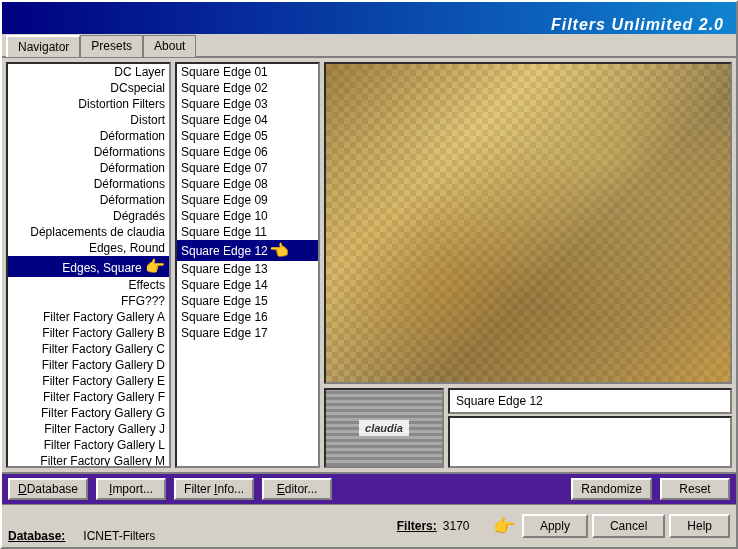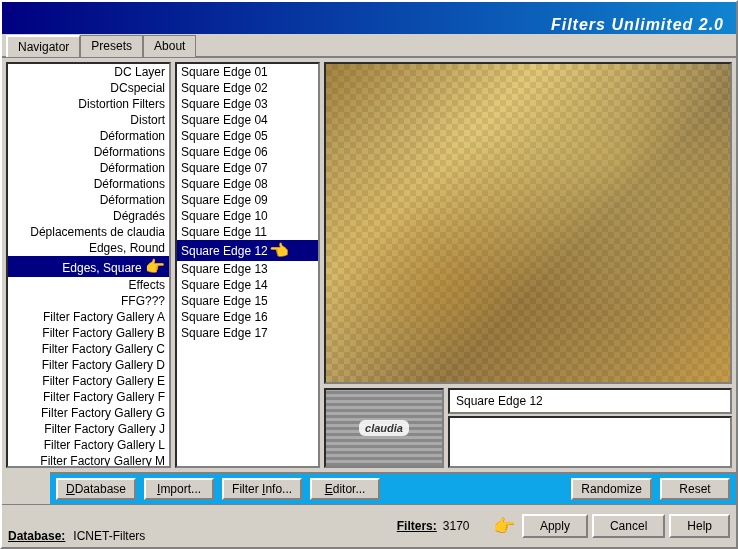--- a/index.html
+++ b/index.html
@@ -164,21 +164,21 @@
       justify-content: center;
       position: relative;
     }
 
     .thumbnail-text {
       background: rgba(255,255,255,0.85);
       padding: 2px 6px;
       font-size: 11px;
       font-weight: bold;
       color: #333;
-      border-radius: 6px;
+      border-radius: 0;
       font-style: italic;
     }
 
     .filter-info-box {
       flex: 1;
       display: flex;
       flex-direction: column;
       gap: 2px;
     }
 
@@ -198,22 +198,21 @@
       border: 2px inset #808080;
     }
 
     
     .bottom-toolbar {
       border-top: 2px solid #808080;
       padding: 4px 6px;
       display: flex;
       align-items: center;
       gap: 8px;
-      background: #0ea5e9;
-      margin-left: 48px;
+      background: #4c1d95;
     }
 
     .toolbar-btn {
       padding: 2px 8px;
       background: #d4d0c8;
       border: 2px solid;
       border-top-color: #fff;
       border-left-color: #fff;
       border-right-color: #808080;
       border-bottom-color: #808080;
@@ -410,21 +409,21 @@
     </button>
     <button class="toolbar-btn">
       <span class="toolbar-btn-underline">E</span><span>ditor...</span>
     </button>
     <div class="spacer"></div>
     <button class="toolbar-btn">Randomize</button>
     <button class="toolbar-btn">Reset</button>
   </div>
 
   <div class="action-bar">
-    <div class="status-item" style="flex:1; gap:8px;margin-top:20px;">
+    <div class="status-item" style="flex:1; gap:18px;margin-top:20px;">
       <span class="status-label">Database:</span>
       <span>ICNET-Filters</span>
     </div>
     <div class="status-item" style="gap:6px; margin-right: 20px;">
       <span class="status-label">Filters:</span>
       <span>3170</span>
     </div>
     <span class="pointing-hand" style="font-size:18px; margin-right:2px;">👉</span>
     <button class="action-btn apply">Apply</button>
     <button class="action-btn">Cancel</button>

